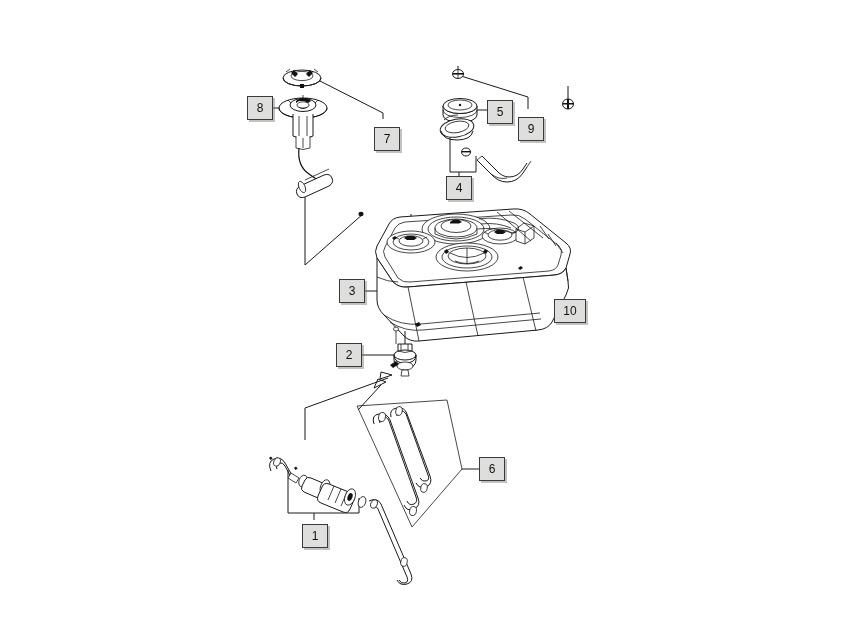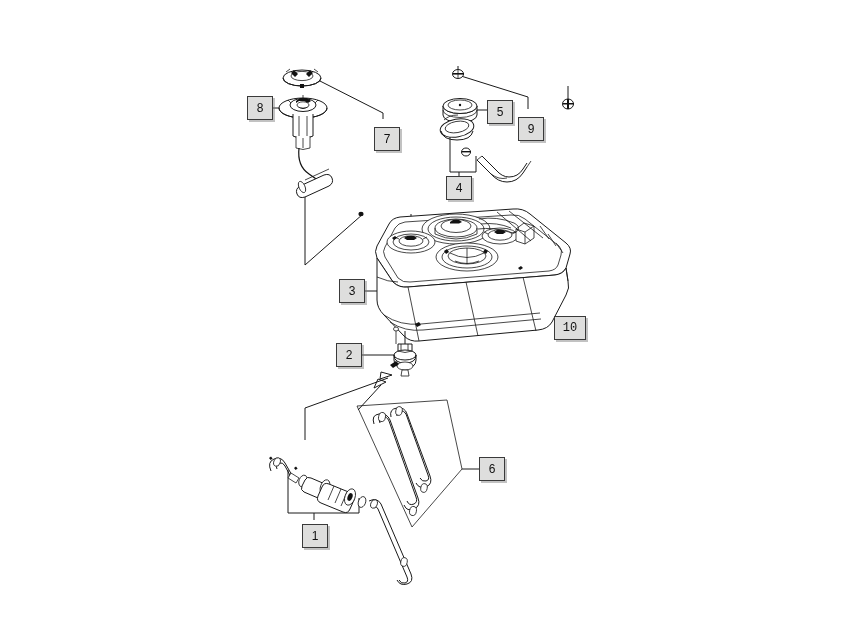--- a/index.html
+++ b/index.html
@@ -320,21 +320,21 @@
   </div>
 
   <div class="callout-box" style="left:446px; top:176px;">
     <span>4</span>
   </div>
 
   <div class="callout-box" style="left:339px; top:279px;">
     <span>3</span>
   </div>
 
-  <div class="callout-box wide" style="left:554px; top:316px;font-family:Liberation Mono, monospace;">
+  <div class="callout-box wide" style="left:554px; top:299px;">
     <span>10</span>
   </div>
 
   <div class="callout-box" style="left:336px; top:343px;">
     <span>2</span>
   </div>
 
   <div class="callout-box" style="left:479px; top:457px;">
     <span>6</span>
   </div>

